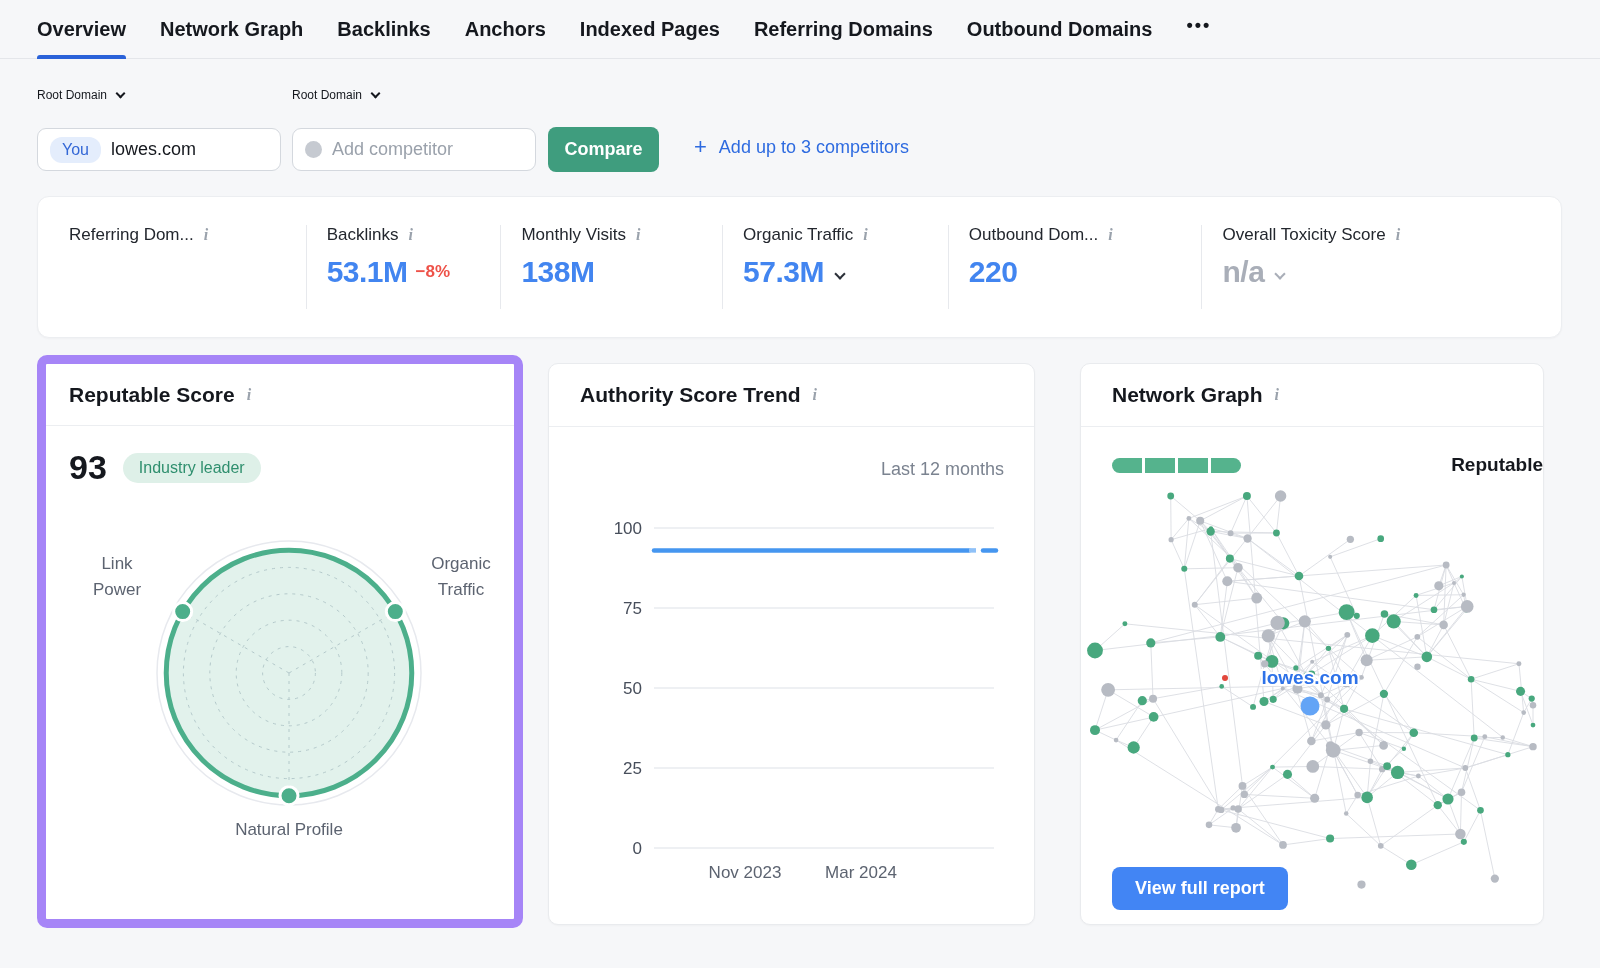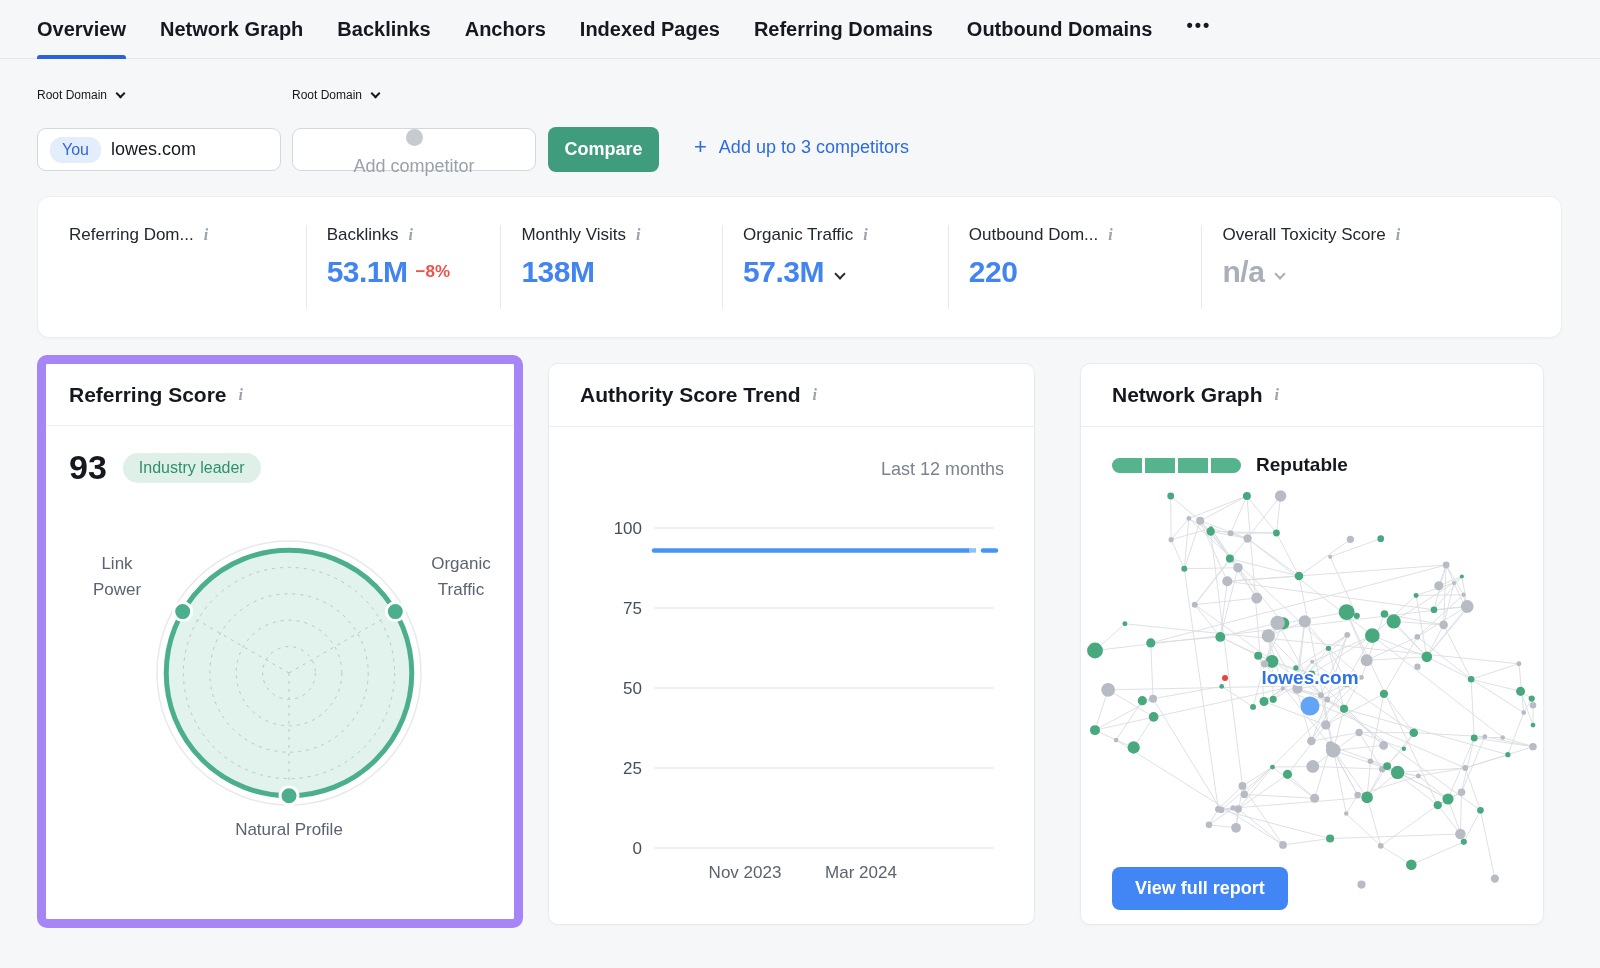--- a/index.html
+++ b/index.html
@@ -73,21 +73,21 @@
   .as-body { padding:22px 23px 0; }
   .score-row { display:flex; align-items:center; gap:16px; }
   .score-num { font-size:34px; font-weight:700; color:#15181e; }
   .score-badge { background:#def0e8; color:#2f8f6e; font-size:16px; padding:6px 16px;
                  border-radius:16px; }
 
   .trend-card { left:548px; top:363px; width:487px; height:562px; }
   .trend-body { position:relative; height:498px; }
 
   .net-card { left:1080px; top:363px; width:464px; height:562px; }
-  .rating-row { display:flex; align-items:center; gap:15px; margin:27px 0 0 31px; }
+  .rating-row { display:flex; align-items:center; gap:15px; margin:27px 0 0 31px;justify-content:space-between; }
   .segbar { display:flex; gap:3px; }
   .seg { width:30px; height:15px; background:#55b38d; }
   .seg:first-child { border-radius:8px 0 0 8px; }
   .seg:last-child { border-radius:0 8px 8px 0; }
   .rating-label { font-size:19px; font-weight:700; color:#15181e; }
   .net-graph-wrap { position:absolute; left:0; top:124px; width:462px; height:426px; }
   .view-report-btn { position:absolute; left:31px; bottom:14px; background:#4285f4; color:#fff;
                      font-size:18px; font-weight:700; border:none; border-radius:8px;
                      padding:11px 23px; cursor:pointer; font-family:inherit; z-index:2; }
   svg { display:block; }
@@ -114,21 +114,21 @@
   </div>
   <div class="dd-label" style="left:292px;">
     <span>Root Domain</span>
     <span class="chev chev-sm"></span>
   </div>
 
   <div class="input-box" style="left:37px;">
     <span class="you-pill">You</span>
     <span class="domain-text">lowes.com</span>
   </div>
-  <div class="input-box" style="left:292px;flex-direction:column;">
+  <div class="input-box" style="left:292px;">
     <span class="gray-dot"></span>
     <span class="placeholder-text">Add competitor</span>
   </div>
   <button class="compare-btn">Compare</button>
   <div class="add-link">
     <span class="plus-glyph">+</span>
     <span>Add up to 3 competitors</span>
   </div>
 
   <div class="metrics-card">
@@ -183,21 +183,21 @@
         </div>
       <div class="metric-value-row">
         <span class="metric-value muted">n/a</span>
         <span class="chev value-chev muted"></span>
       </div>
     </div>
   </div>
 
   <div class="as-card">
     <div class="card-header">
-      <span class="card-title">Referring Score</span>
+      <span class="card-title">Reputable Score</span>
       <span class="info-i">i</span>
     </div>
     <div class="as-body">
       <div class="score-row">
         <span class="score-num">93</span>
         <span class="score-badge">Industry leader</span>
       </div>
       <svg id="radar-svg" width="440" height="372" viewBox="0 0 440 372" style="margin:4px auto 0;">
           <circle cx="220" cy="182" r="132" fill="none" stroke="#e7e9ee" stroke-width="1.5"></circle>
           <circle cx="220" cy="182" r="26.4" fill="none" stroke="#c9cfd8" stroke-width="1" stroke-dasharray="3 5"></circle>

